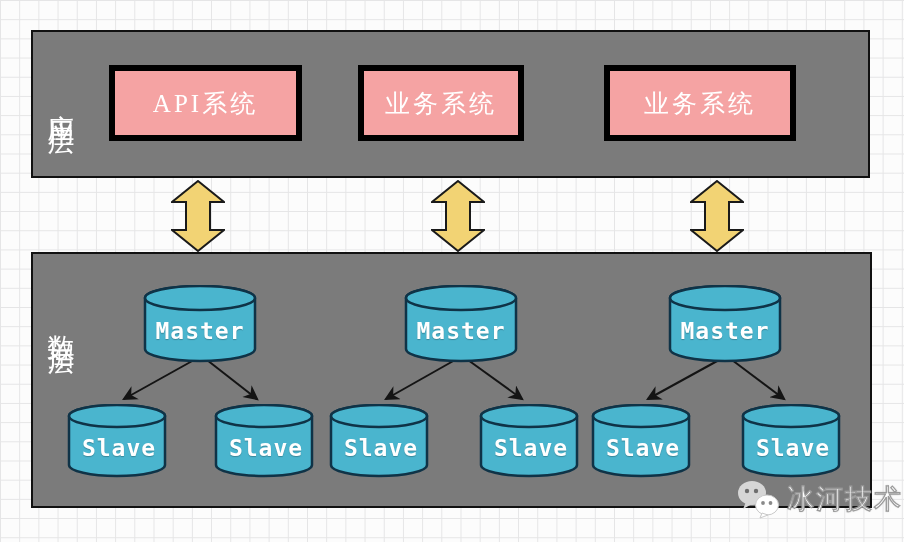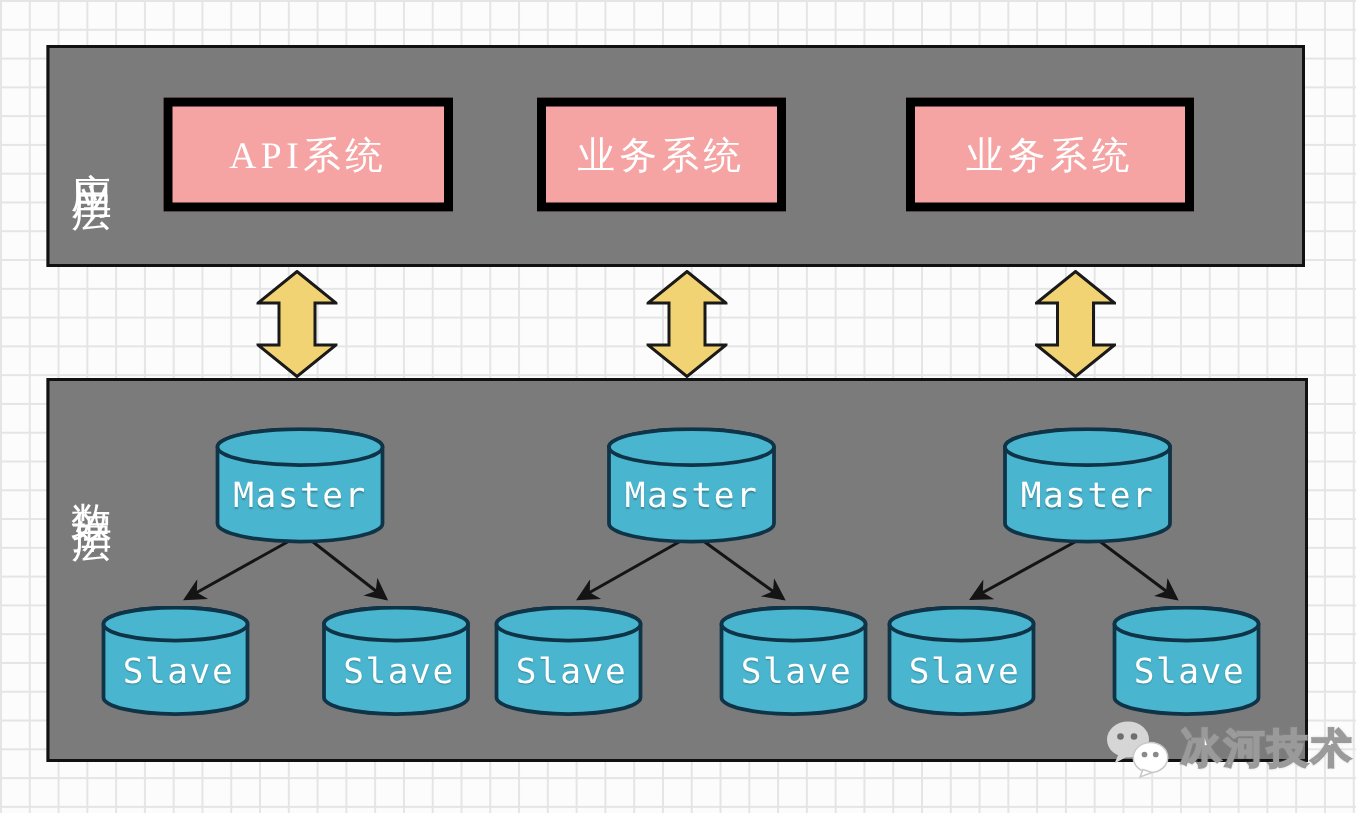--- a/index.html
+++ b/index.html
@@ -45,32 +45,32 @@
   .sys-3{left:571px; width:192px;}
   .y-arrow{position:absolute; top:180px; width:54px; height:72px;}
   .ya-1{left:171px;} .ya-2{left:431px;} .ya-3{left:690px;}
   .connectors{position:absolute; left:0; top:0; width:904px; height:542px; pointer-events:none;}
   .cylinder{position:absolute;}
   .cylinder svg{position:absolute; left:0; top:0;}
   .cyl-label{
     position:absolute; left:0; right:0; top:14px; bottom:0;
     display:flex; align-items:center; justify-content:center;
     color:var(--text_white); font-family:"DejaVu Sans Mono", monospace;
-    font-weight:normal; font-size:23px; letter-spacing:1px; text-shadow:0 1px 1px rgba(0,0,0,.25);
+    font-weight:bold; font-size:23px; letter-spacing:1px; text-shadow:0 1px 1px rgba(0,0,0,.25);
   }
   .master{width:114px; height:78px; top:285px;}
   .m-1{left:143px;} .m-2{left:404px;} .m-3{left:668px;}
   .slave{width:104px; height:74px; top:404px;}
   .s-1{left:67px;} .s-2{left:214px;} .s-3{left:329px;}
   .s-4{left:479px;} .s-5{left:591px;} .s-6{left:741px;}
   .watermark{
     position:absolute; left:736px; top:479px; display:flex; align-items:center; gap:5px;
   }
   .watermark .wm-text{
-    color:var(--text_white); font-size:27px; font-weight:bold; letter-spacing:2px;
+    color:var(--text_white); font-size:27px; font-weight:normal; letter-spacing:2px;
     -webkit-text-stroke:1.2px #9a9a9a; text-shadow:0 0 2px #999999; white-space:nowrap;
   }
 </style>
 </head>
 <body>
 
 <div class="stage">
 
   <div class="panel app-panel">
     <div class="v-label">应用层</div>

